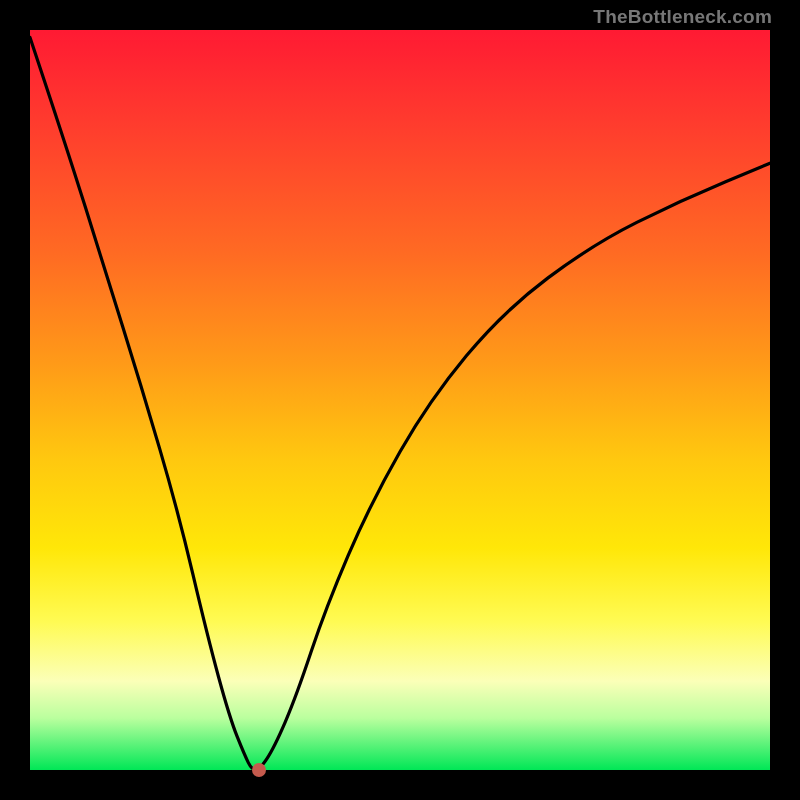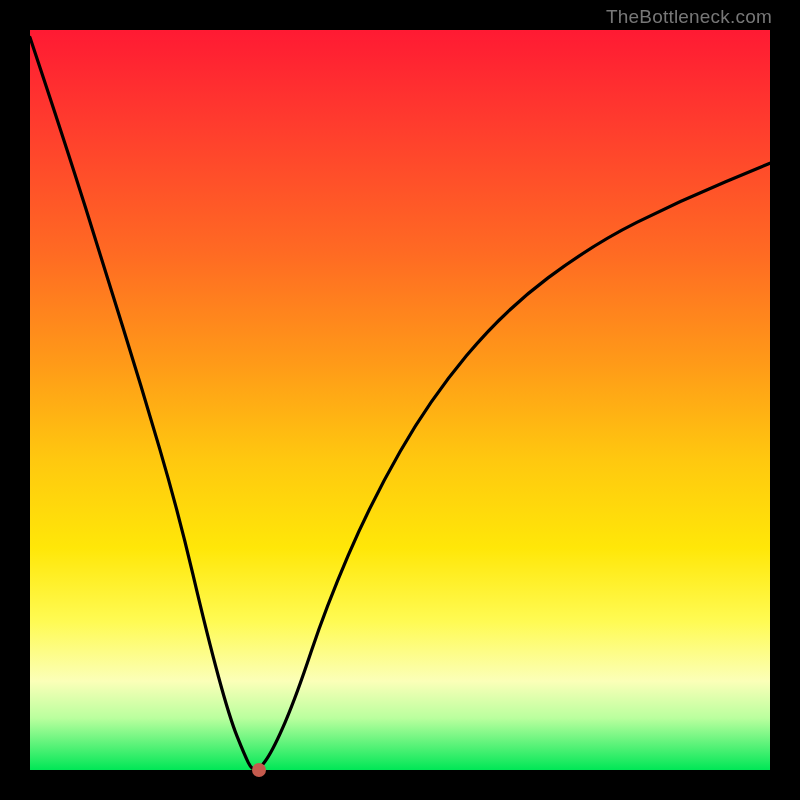--- a/index.html
+++ b/index.html
@@ -36,21 +36,21 @@
       #baff9e 93%,
       #00e756 100%
     );
   }
   .watermark {
     position: absolute;
     top: 6px;
     right: 28px;
     color: #777;
     font-size: 19px;
-    font-weight: 400;
+    font-weight: 700;
     letter-spacing: 0.2px;
     user-select: none;
   }
   svg.curve {
     position: absolute;
     left: 0;
     top: 0;
     width: 740px;
     height: 740px;
     overflow: visible;

